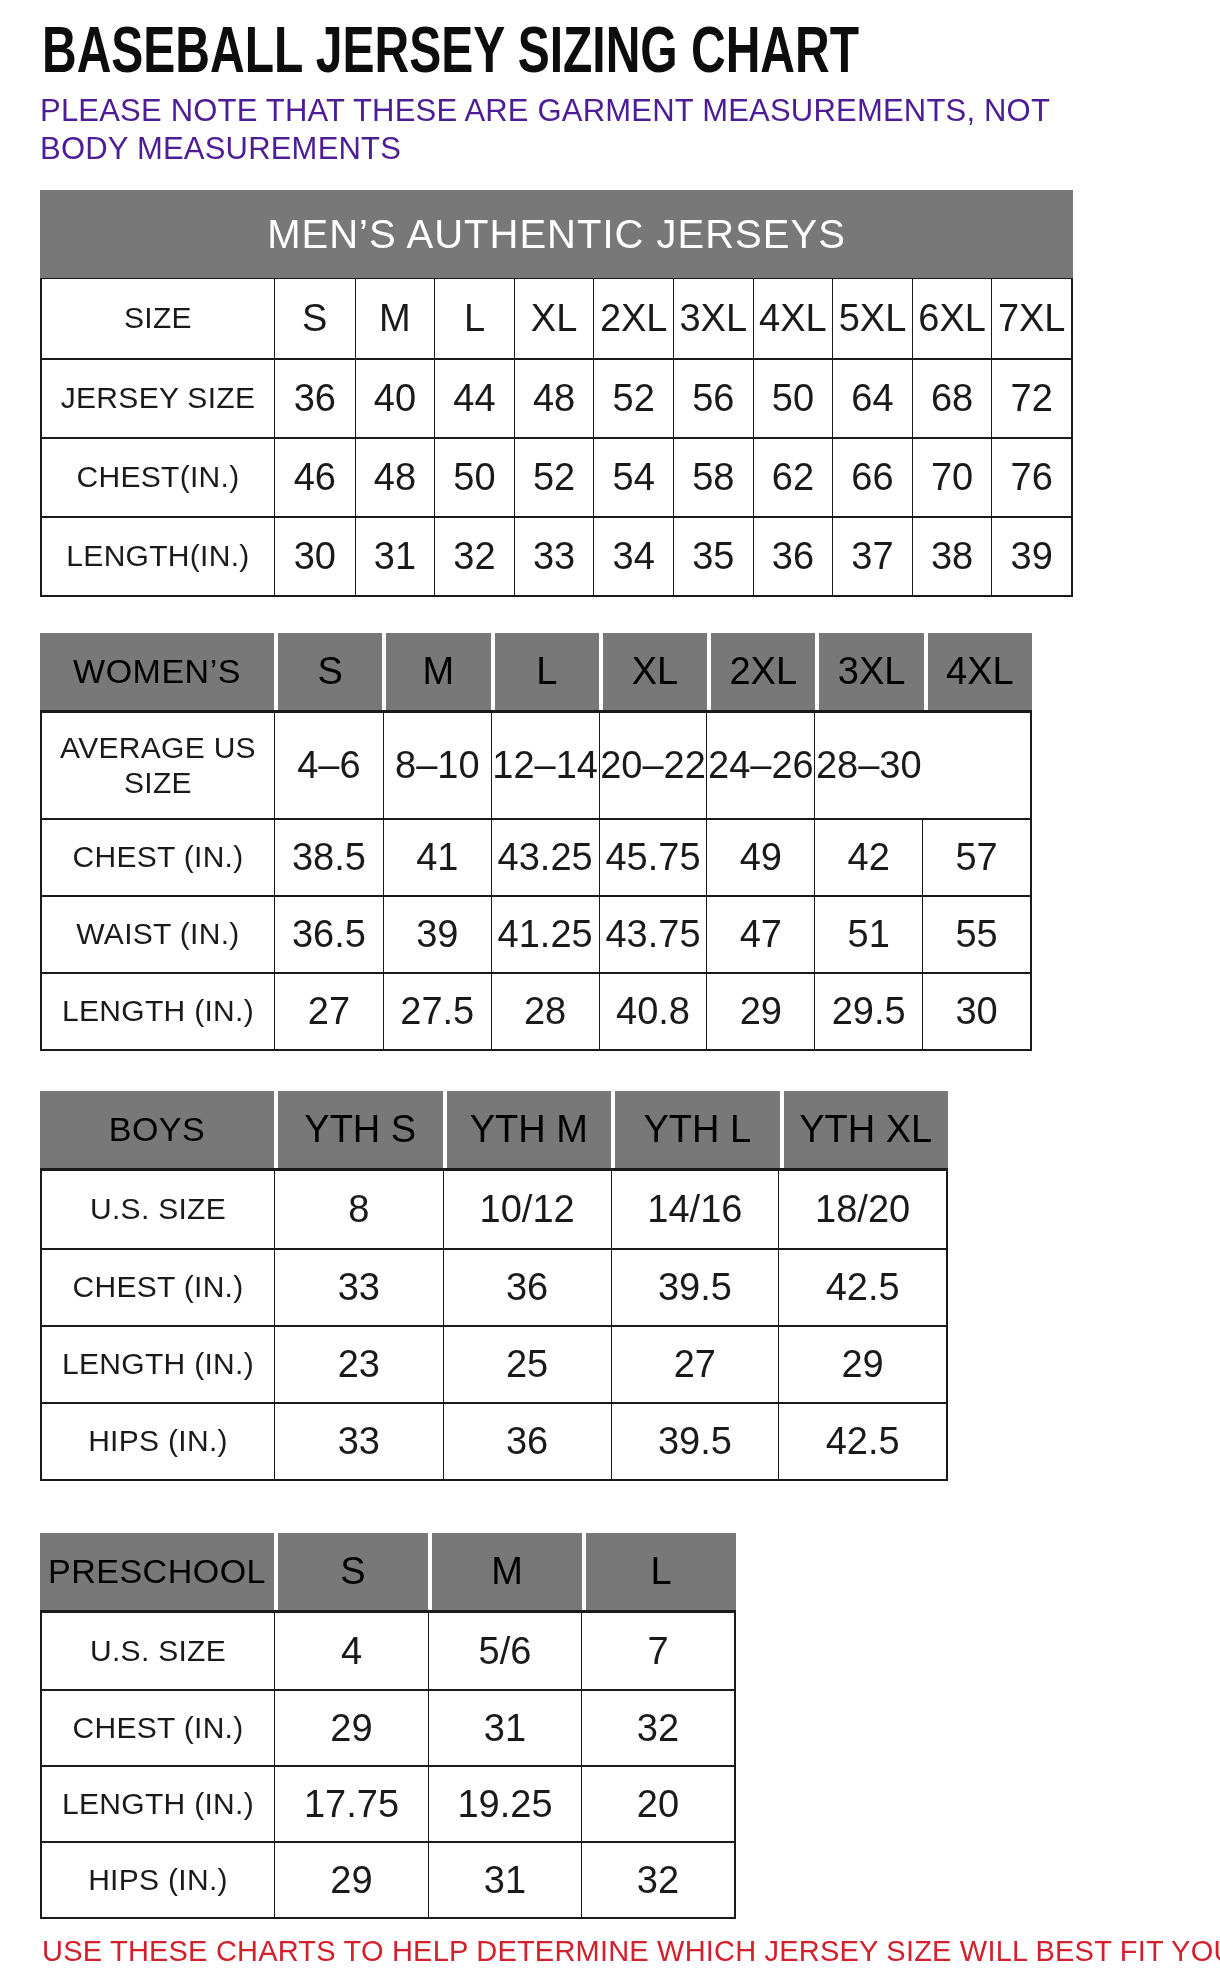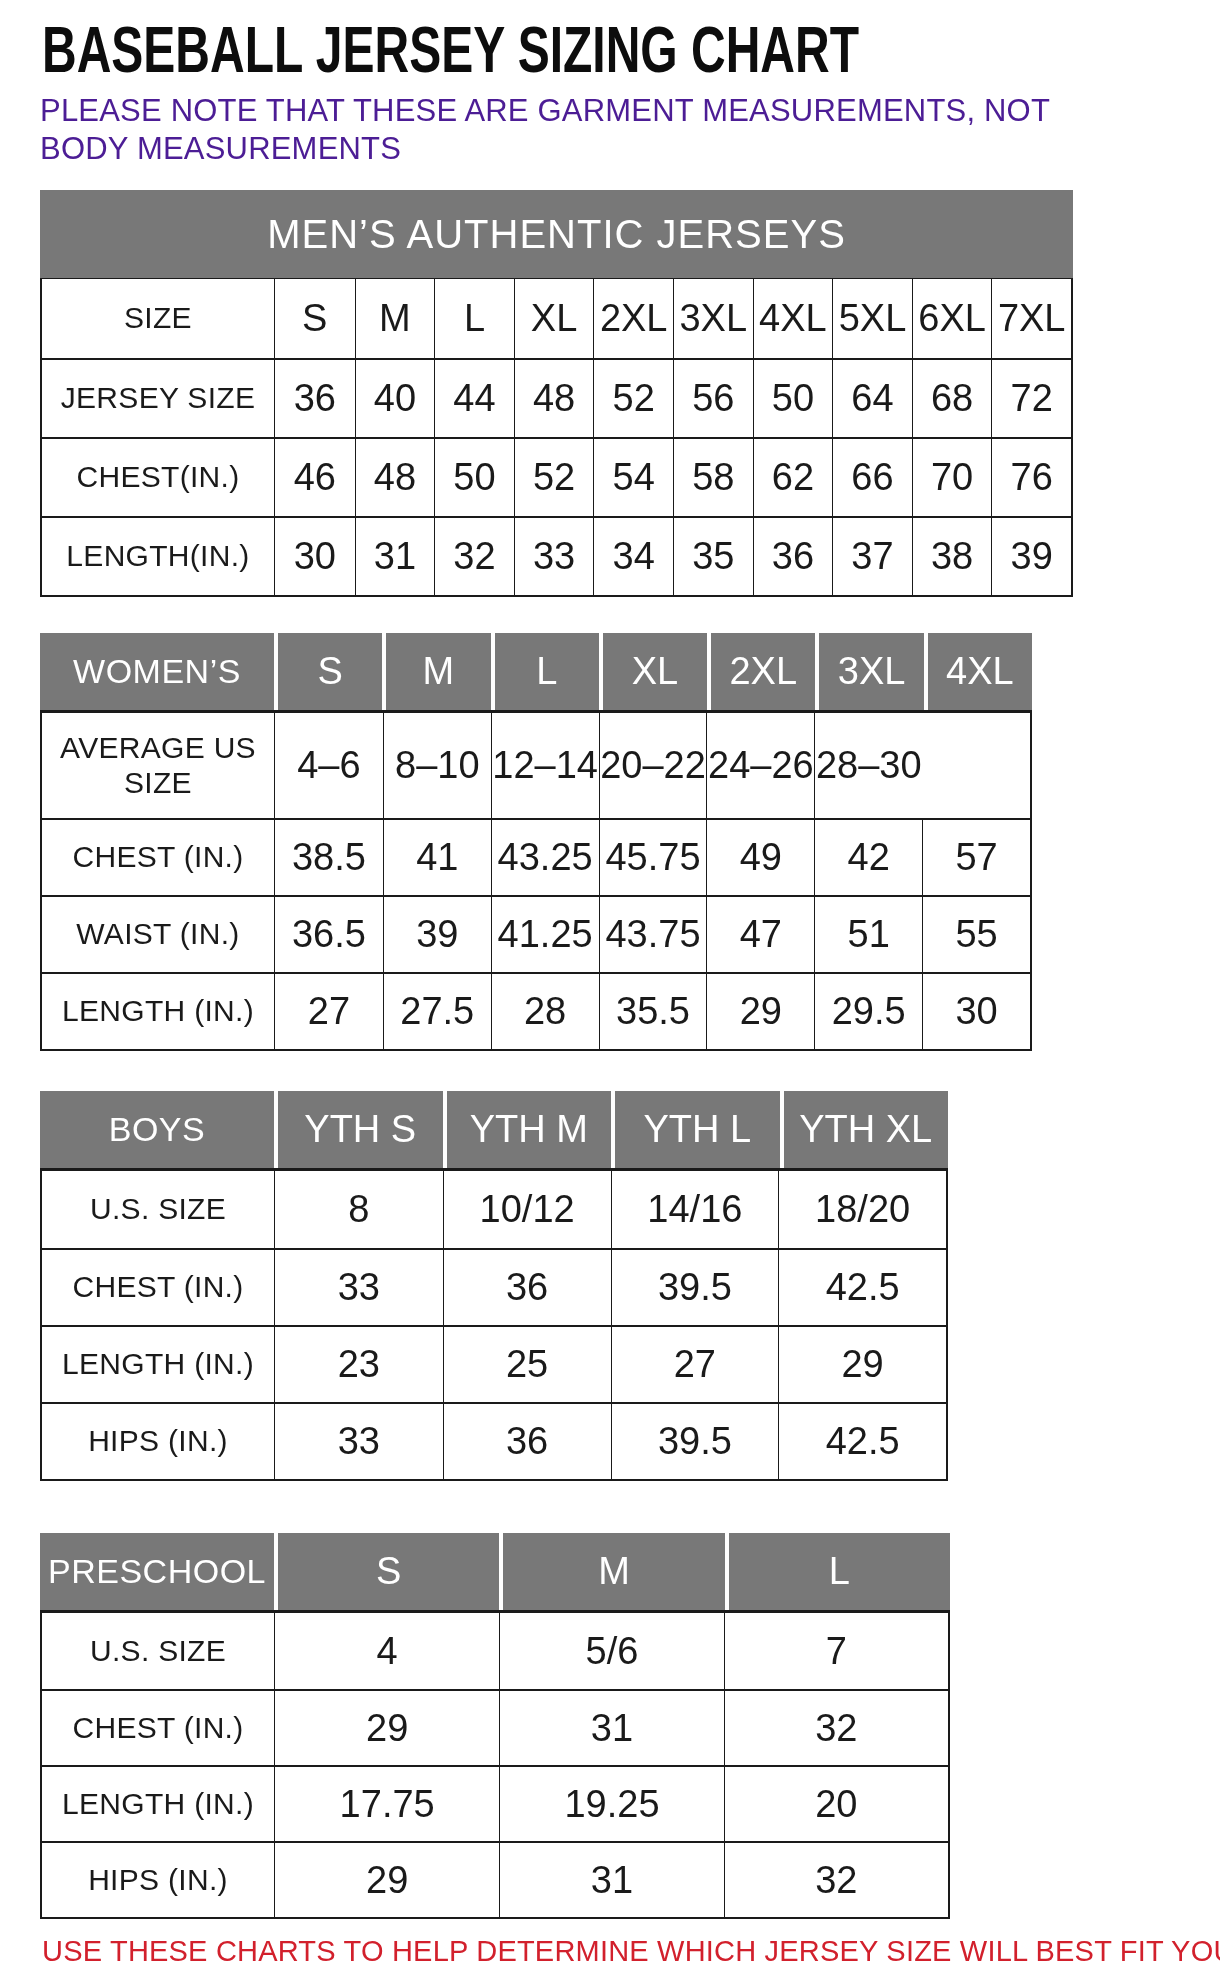--- a/index.html
+++ b/index.html
@@ -27,34 +27,34 @@
     max-width: 1095px;
     color: #4c1d95;
     font-size: 31px; line-height: 38px;
     letter-spacing: 0.2px;
   }
 
   .sizing-table { margin-top: 20px; }
   .t-mens      { width: 1033px; --n: 10; --rh: 79px; margin-top: 22px; }
   .t-womens    { width: 992px;  --n: 7;  --rh: 77px; margin-top: 36px; }
   .t-boys      { width: 908px;  --n: 4;  --rh: 77px; margin-top: 40px; border-radius: 12px; }
-  .t-preschool { width: 910px;  --n: 3;  --rh: 76px; margin-top: 52px; }
+  .t-preschool { width: 696px;  --n: 3;  --rh: 76px; margin-top: 52px; }
 
   .banner {
     height: 89px;
     background: #787878;
     color: #ffffff;
     display: flex; align-items: center; justify-content: center;
     font-size: 40px; letter-spacing: 1px;
     border-bottom: 1px solid #1a1a1a;
   }
 
   .ghead { display: flex; border-bottom: 3px solid #1a1a1a; }
   .ghead .gcell {
-    background: #787878; color: #ffffff;
+    background: #787878; color: #000000;
     display: flex; align-items: center; justify-content: center;
     height: 77px;
   }
   .ghead .gcell + .gcell,
   .ghead .gcells .gcell { border-left: 4px solid #ffffff; }
   .glabel { flex: 0 0 234px; font-size: 34px; letter-spacing: 0.5px; }
   .gcells { flex: 1; display: grid; grid-template-columns: repeat(var(--n), 1fr); }
   .gcells .gcell { font-size: 38px; height: 77px; }
 
   .tbody { border: 2px solid #1a1a1a; border-top: none; }
@@ -218,21 +218,21 @@
             <div class="cell">55</div>
           </div>
       </div>
       <div class="trow">
         <div class="label-cell">LENGTH (IN.)</div>
         <div class="cells">
 
         <div class="cell">27</div>
             <div class="cell">27.5</div>
             <div class="cell">28</div>
-            <div class="cell">35.5</div>
+            <div class="cell">40.8</div>
             <div class="cell">29</div>
             <div class="cell">29.5</div>
             <div class="cell">30</div>
           </div>
       </div>
     </div>
   </section>
 
   
   <section class="sizing-table t-boys">

